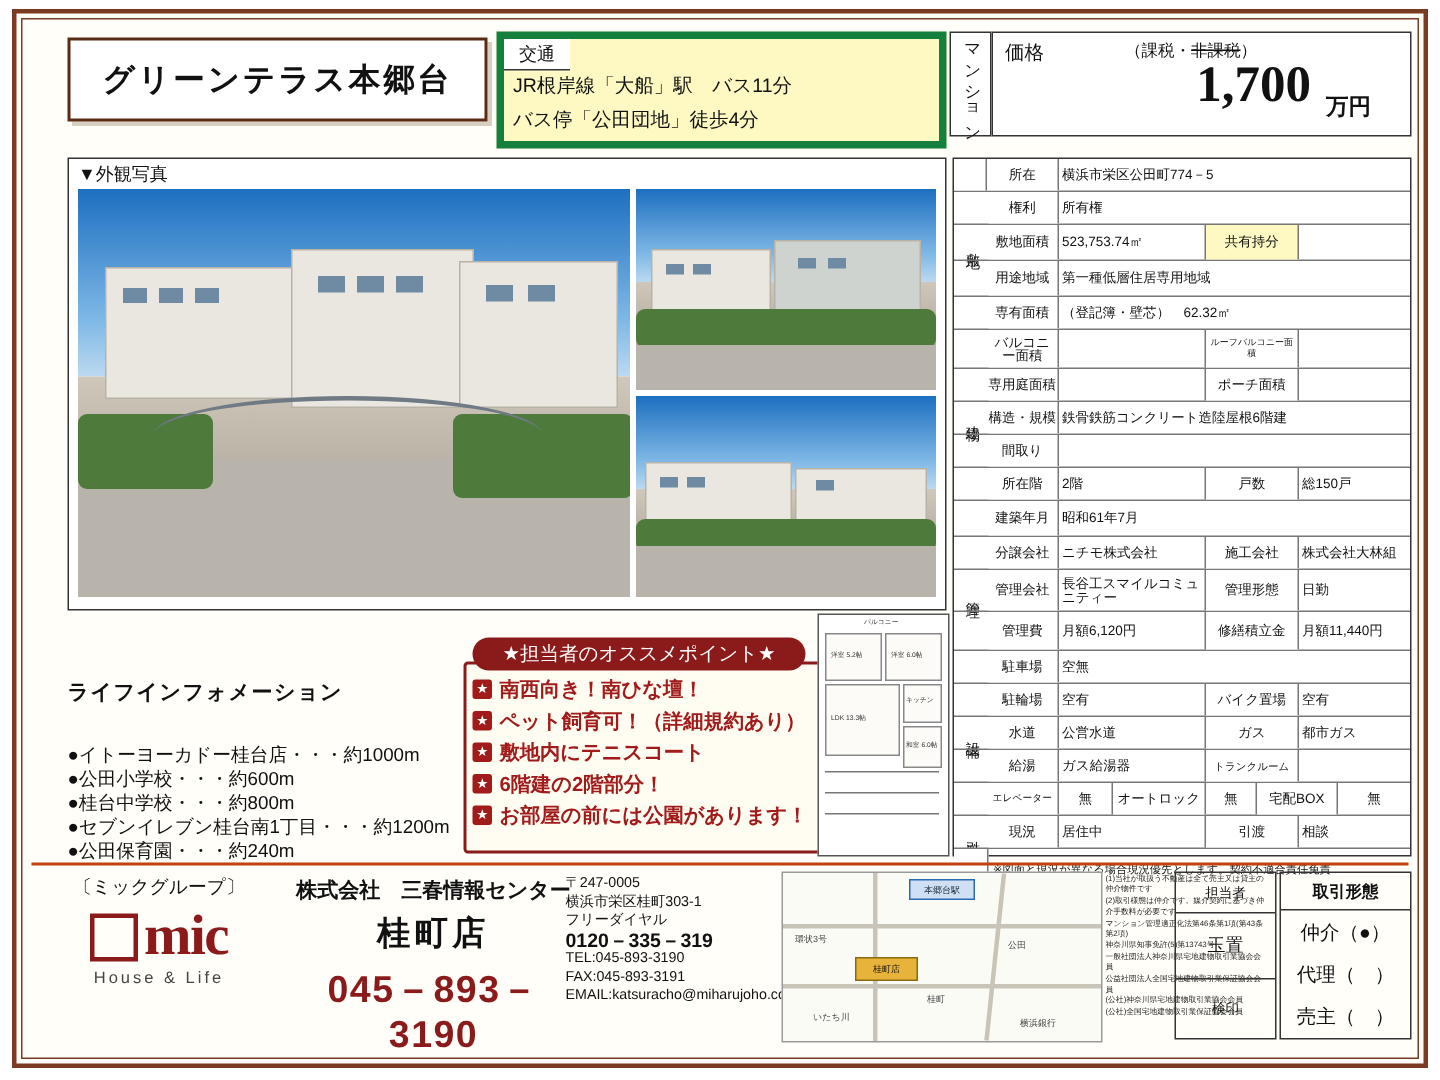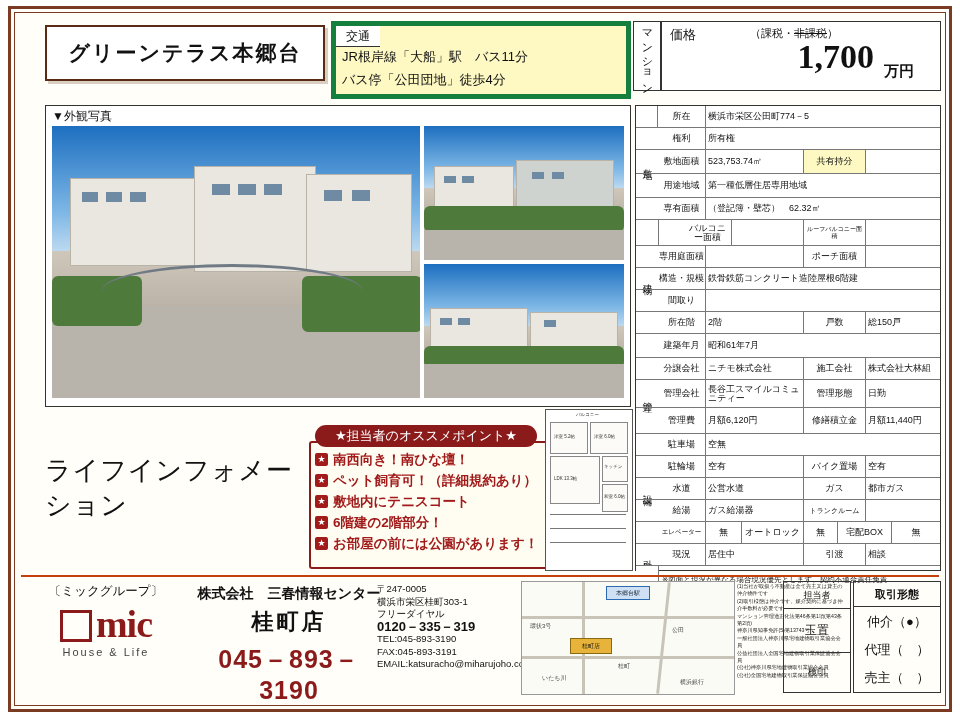--- a/index.html
+++ b/index.html
@@ -78,21 +78,21 @@
        background:linear-gradient(#cfc7ba,#9a9287);}
   .bldg{position:absolute;background:#e9e7e0;border:1px solid #b9b3a7;}
   .bldg.dark{background:#cfd3cf;}
   .win{position:absolute;background:#6f8ba3;}
   .green{position:absolute;background:#4e7a3b;border-radius:6px;}
   .road{position:absolute;background:#b9b4ab;}
 
   
   .lifeinfo-title{
     position:absolute;left:30px;top:440px;width:260px;
-    font-size:26px;font-weight:normal;letter-spacing:1px;
+    font-size:14px;font-weight:bold;letter-spacing:1px;
   }
   .lifeinfo-list{
     position:absolute;left:30px;top:482px;width:270px;font-size:12.5px;line-height:16px;
   }
   .lifeinfo-list div{white-space:nowrap;}
 
   
   .rec-head{
     position:absolute;left:300px;top:412px;width:222px;height:22px;
     background:#8b1a1a;color:#fff;border-radius:11px;
@@ -255,20 +255,27 @@
       <div class="bldg" style="left:106px;top:48px;width:86px;height:36px;"></div>
       <div class="win" style="left:16px;top:54px;width:12px;height:7px;"></div>
       <div class="win" style="left:34px;top:54px;width:12px;height:7px;"></div>
       <div class="win" style="left:120px;top:56px;width:12px;height:7px;"></div>
       <div class="green" style="left:0;top:82px;width:200px;height:22px;"></div>
       <div class="road" style="left:0;top:100px;width:200px;height:34px;"></div>
     </div>
   </div>
 
   <div class="lifeinfo-title">ライフインフォメーション</div>
+  <div class="lifeinfo-list">
+    <div>●イトーヨーカドー桂台店・・・約1000m</div>
+    <div>●公田小学校・・・約600m</div>
+    <div>●桂台中学校・・・約800m</div>
+    <div>●セブンイレブン桂台南1丁目・・・約1200m</div>
+    <div>●公田保育園・・・約240m</div>
+  </div>
 
   <div class="rec-box">
     <ul>
       <li>
             <span class="rbullet">★</span>
             <span>南西向き！南ひな壇！</span>
           </li>
       <li>
             <span class="rbullet">★</span>
             <span>ペット飼育可！（詳細規約あり）</span>
@@ -329,21 +336,21 @@
       <div class="c bd lab" style="left:22px;width:48px;justify-content:center;">用途地域</div>
       <div class="c" style="left:70px;right:0;">第一種低層住居専用地域</div>
     </div>
 
     <div class="side" style="top:92px;height:160px;">建物</div>
     <div class="r" style="top:92px;height:22px;">
       <div class="c bd lab" style="left:22px;width:48px;justify-content:center;">専有面積</div>
       <div class="c" style="left:70px;right:0;">（登記簿・壁芯）　62.32㎡</div>
     </div>
     <div class="r" style="top:114px;height:26px;">
-      <div class="c bd lab" style="left:22px;width:48px;justify-content:center;text-align:center;white-space:normal;line-height:9px;margin-left:26px;">バルコニー面積</div>
+      <div class="c bd lab" style="left:22px;width:48px;justify-content:center;text-align:center;white-space:normal;line-height:9px;">バルコニー面積</div>
       <div class="c bd" style="left:70px;width:98px;"></div>
       <div class="c bd lab" style="left:168px;width:62px;justify-content:center;font-size:6px;white-space:normal;text-align:center;line-height:7px;">ルーフバルコニー面積</div>
       <div class="c" style="left:230px;right:0;"></div>
     </div>
     <div class="r" style="top:140px;height:22px;">
       <div class="c bd lab" style="left:22px;width:48px;justify-content:center;">専用庭面積</div>
       <div class="c bd" style="left:70px;width:98px;"></div>
       <div class="c bd lab" style="left:168px;width:62px;justify-content:center;">ポーチ面積</div>
       <div class="c" style="left:230px;right:0;"></div>
     </div>

